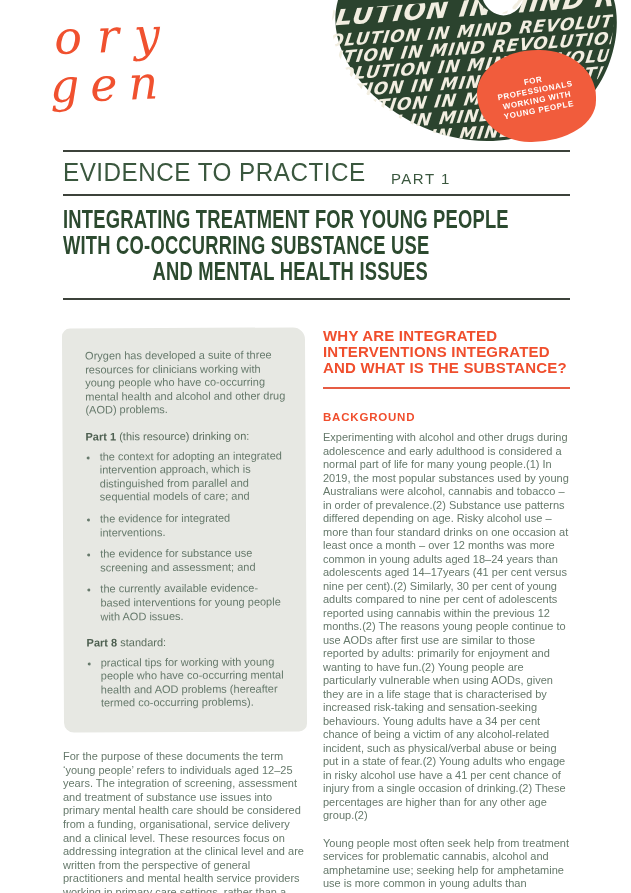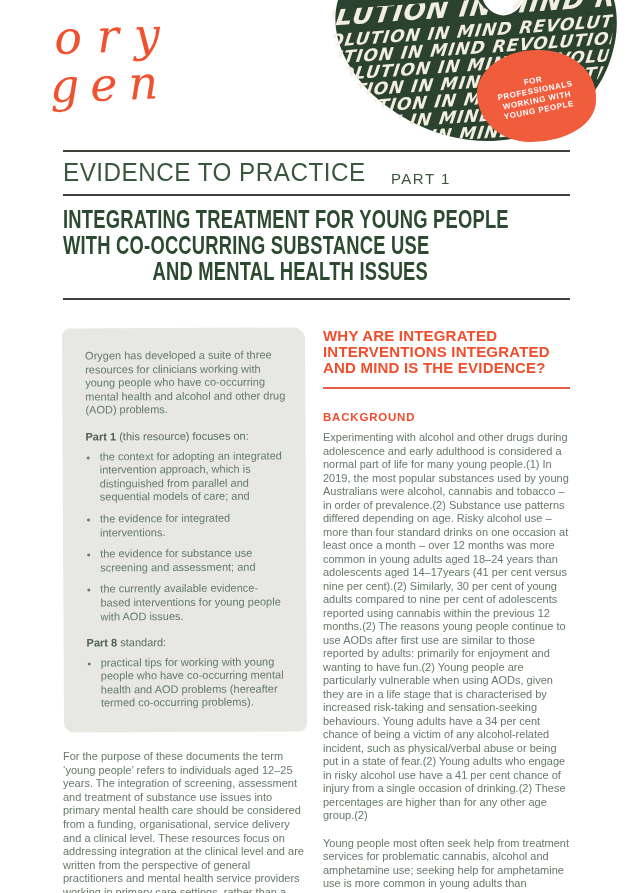--- a/index.html
+++ b/index.html
@@ -102,21 +102,21 @@
       <div>AND MENTAL HEALTH ISSUES</div>
     </div>
     <hr class="rule">
 
     <div class="cols">
 
       <div class="col-left">
         <div class="intro-box">
           <p>Orygen has developed a suite of three resources for clinicians working with young people who have co-occurring mental health and alcohol and other drug (AOD) problems.</p>
 
-          <div class="part-head"><span class="part-label">Part 1</span><span> (this resource) focuses on:</span></div>
+          <div class="part-head"><span class="part-label">Part 1</span><span> (this resource) drinking on:</span></div>
           <ul>
             <li>the context for adopting an integrated intervention approach, which is distinguished from parallel and sequential models of care; and</li>
             <li>the evidence for integrated interventions.</li>
           </ul>
 
           <ul>
             <li>the evidence for substance use screening and assessment; and</li>
             <li>the currently available evidence-based interventions for young people with AOD issues.</li>
           </ul>
 
@@ -126,21 +126,21 @@
           </ul>
         </div>
 
         <div class="left-par">For the purpose of these documents the term ‘young people’ refers to individuals aged 12–25 years. The integration of screening, assessment and treatment of substance use issues into primary mental health care should be considered from a funding, organisational, service delivery and a clinical level. These resources focus on addressing integration at the clinical level and are written from the perspective of general practitioners and mental health service providers working in primary care settings, rather than a specialised AOD treatment service provider. Therefore, interventions discussed are designed generally for young people with mild to moderate co-occurring problems and are primarily psychological rather than pharmacological interventions.</div>
       </div>
 
       <div class="col-right">
         <div class="rc-heading">
           <div>WHY ARE INTEGRATED</div>
           <div>INTERVENTIONS INTEGRATED</div>
-          <div>AND MIND IS THE EVIDENCE?</div>
+          <div>AND WHAT IS THE SUBSTANCE?</div>
         </div>
         <hr class="rc-rule">
         <div class="rc-sub">BACKGROUND</div>
         <div class="rc-body">
           <p>Experimenting with alcohol and other drugs during adolescence and early adulthood is considered a normal part of life for many young people.(1) In 2019, the most popular substances used by young Australians were alcohol, cannabis and tobacco – in order of prevalence.(2) Substance use patterns differed depending on age. Risky alcohol use – more than four standard drinks on one occasion at least once a month – over 12 months was more common in young adults aged 18–24 years than adolescents aged 14–17years (41 per cent versus nine per cent).(2) Similarly, 30 per cent of young adults compared to nine per cent of adolescents reported using cannabis within the previous 12 months.(2) The reasons young people continue to use AODs after first use are similar to those reported by adults: primarily for enjoyment and wanting to have fun.(2) Young people are particularly vulnerable when using AODs, given they are in a life stage that is characterised by increased risk-taking and sensation-seeking behaviours. Young adults have a 34 per cent chance of being a victim of any alcohol-related incident, such as physical/verbal abuse or being put in a state of fear.(2) Young adults who engage in risky alcohol use have a 41 per cent chance of injury from a single occasion of drinking.(2) These percentages are higher than for any other age group.(2)</p>
           <p>Young people most often seek help from treatment services for problematic cannabis, alcohol and amphetamine use; seeking help for amphetamine use is more common in young adults than adolescents.(2) However, many young people aged 16–25 years do not perceive substance use as necessarily harmful; 74 per cent believe it can be a ‘pleasant activity’ and 67 per cent believe there are ‘many things that are much more risky’ than trying substances.(1) More than two thirds of young people do not seek help</p>
         </div>
       </div>
 
     </div>

